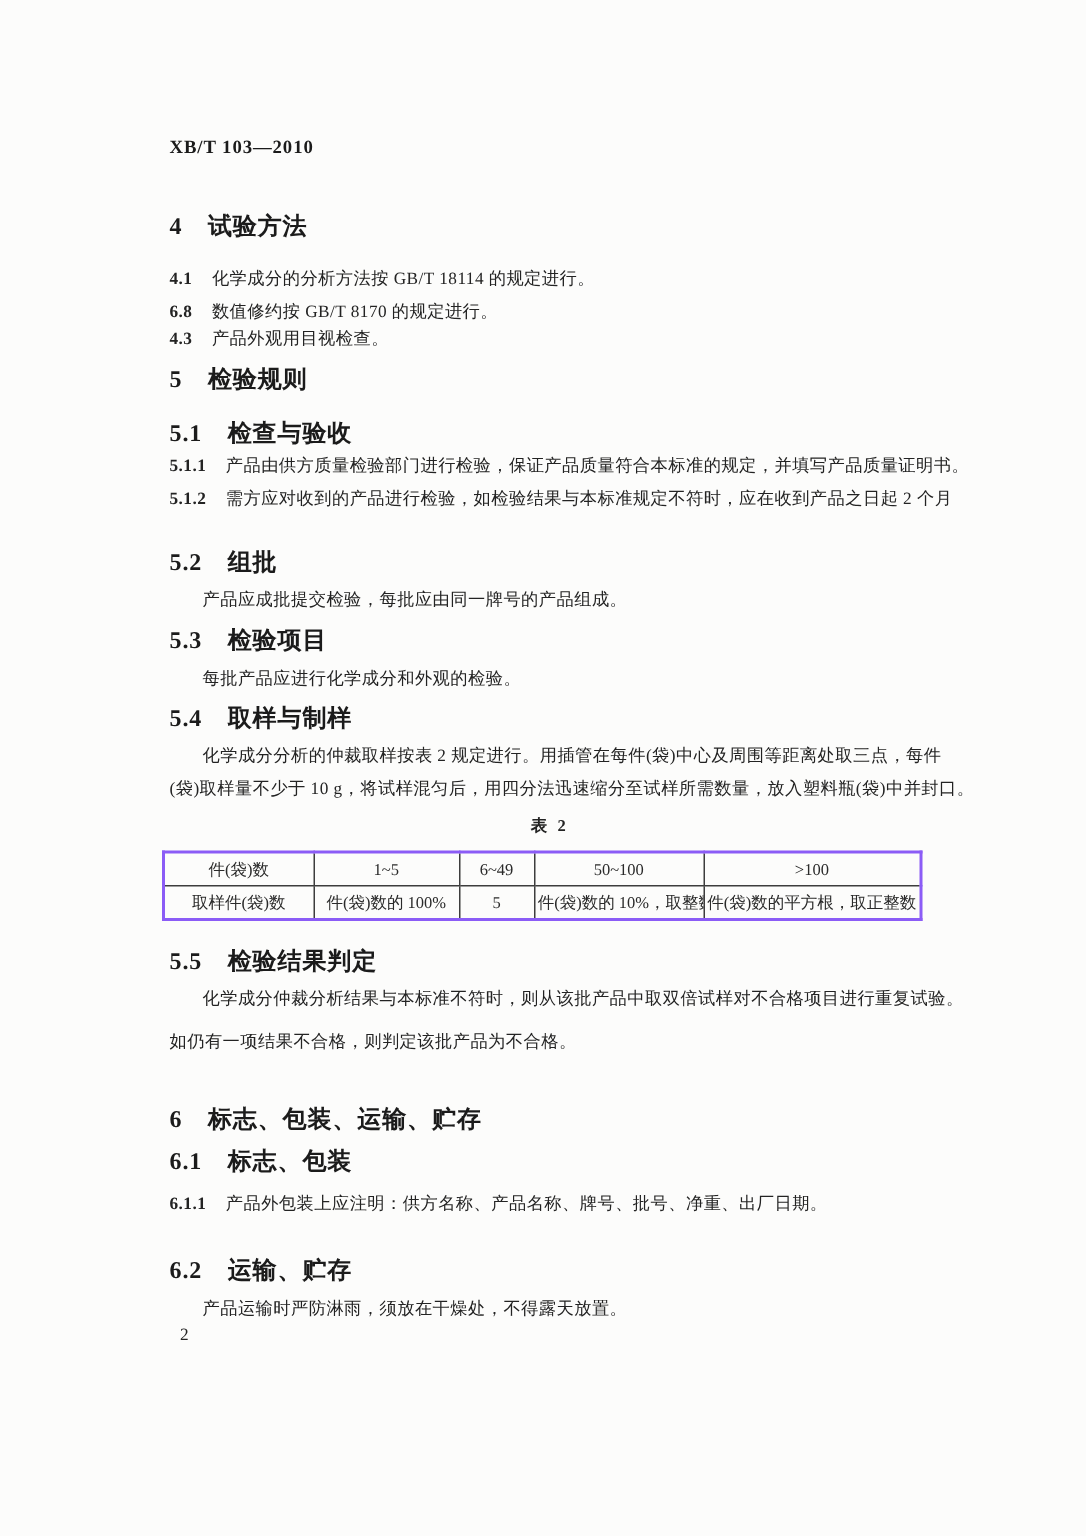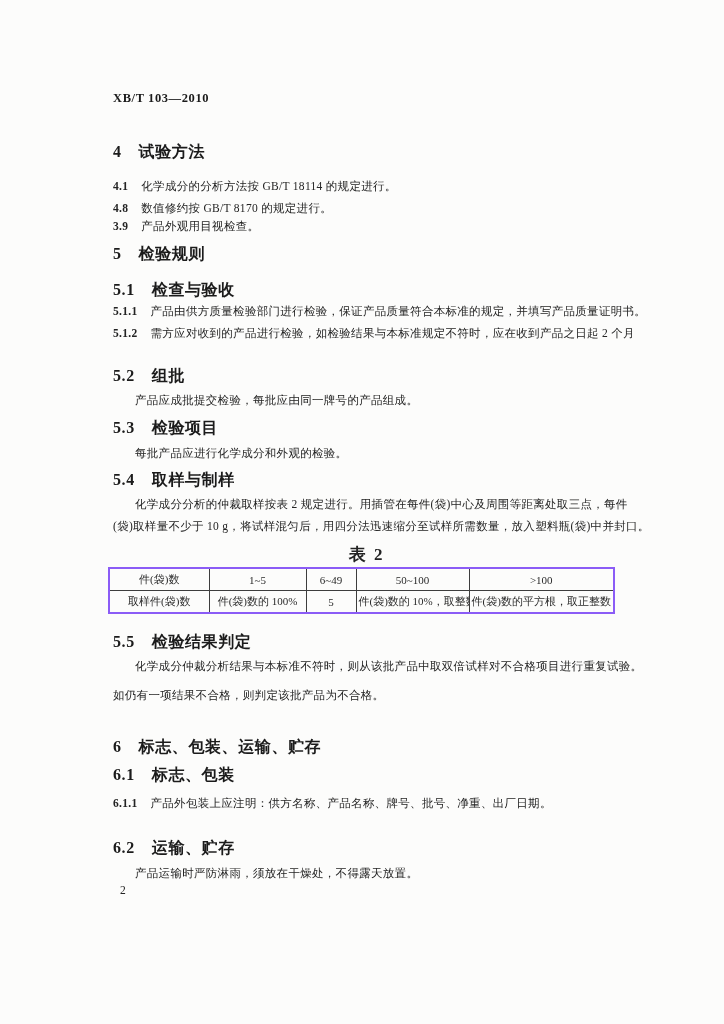--- a/index.html
+++ b/index.html
@@ -24,21 +24,21 @@
   .heading{font-weight:700;font-size:16px;letter-spacing:0.6px;color:#1b1b1b;}
   .num{font-weight:700;margin-right:13px;}
   .heading .num{margin-right:17px;}
   .doc-header{
     position:absolute;left:113px;top:91px;
     font-weight:700;font-size:12.5px;letter-spacing:0.6px;color:#1b1b1b;
     white-space:nowrap;
   }
   .caption{
     position:absolute;left:113px;top:543px;width:507px;
-    text-align:center;font-weight:700;font-size:17px;letter-spacing:2px;
+    text-align:center;font-weight:700;font-size:11px;letter-spacing:2px;
   }
   table.t2{
     position:absolute;left:108px;top:567px;
     border-collapse:collapse;table-layout:fixed;
     width:505px;
     font-size:11px;color:#2a2a2a;
     border:2px solid #8b5cf6;
   }
   table.t2 td{
     border:1px solid #3d3d3d;
@@ -60,25 +60,25 @@
 
   <div class="line heading" style="top:145px">
     <span class="num">4</span><span>试验方法</span>
   </div>
 
   <div class="line" style="top:179px">
     <span class="num">4.1</span><span>化学成分的分析方法按 GB/T 18114 的规定进行。</span>
   </div>
 
   <div class="line" style="top:201px">
-    <span class="num">4.8</span><span>数值修约按 GB/T 8170 的规定进行。</span>
+    <span class="num">6.8</span><span>数值修约按 GB/T 8170 的规定进行。</span>
   </div>
 
   <div class="line" style="top:219px">
-    <span class="num">3.9</span><span>产品外观用目视检查。</span>
+    <span class="num">4.3</span><span>产品外观用目视检查。</span>
   </div>
 
   <div class="line heading" style="top:247px">
     <span class="num">5</span><span>检验规则</span>
   </div>
 
   <div class="line heading" style="top:283px">
     <span class="num">5.1</span><span>检查与验收</span>
   </div>
 

